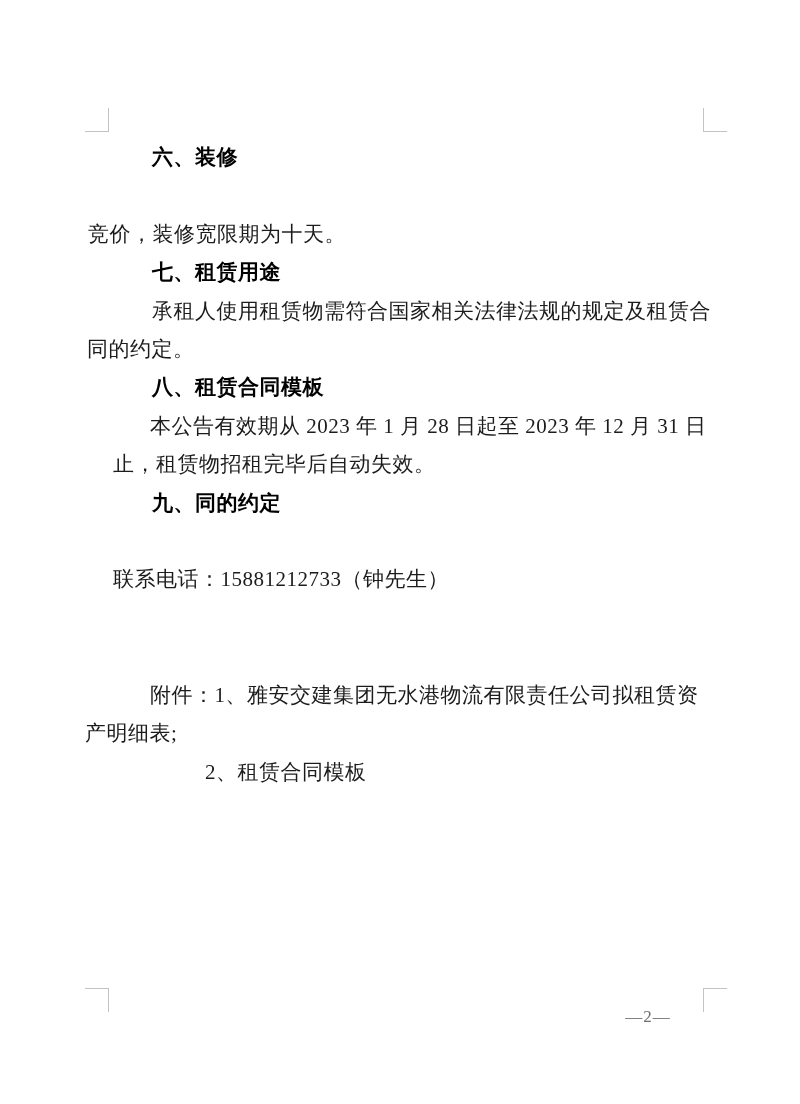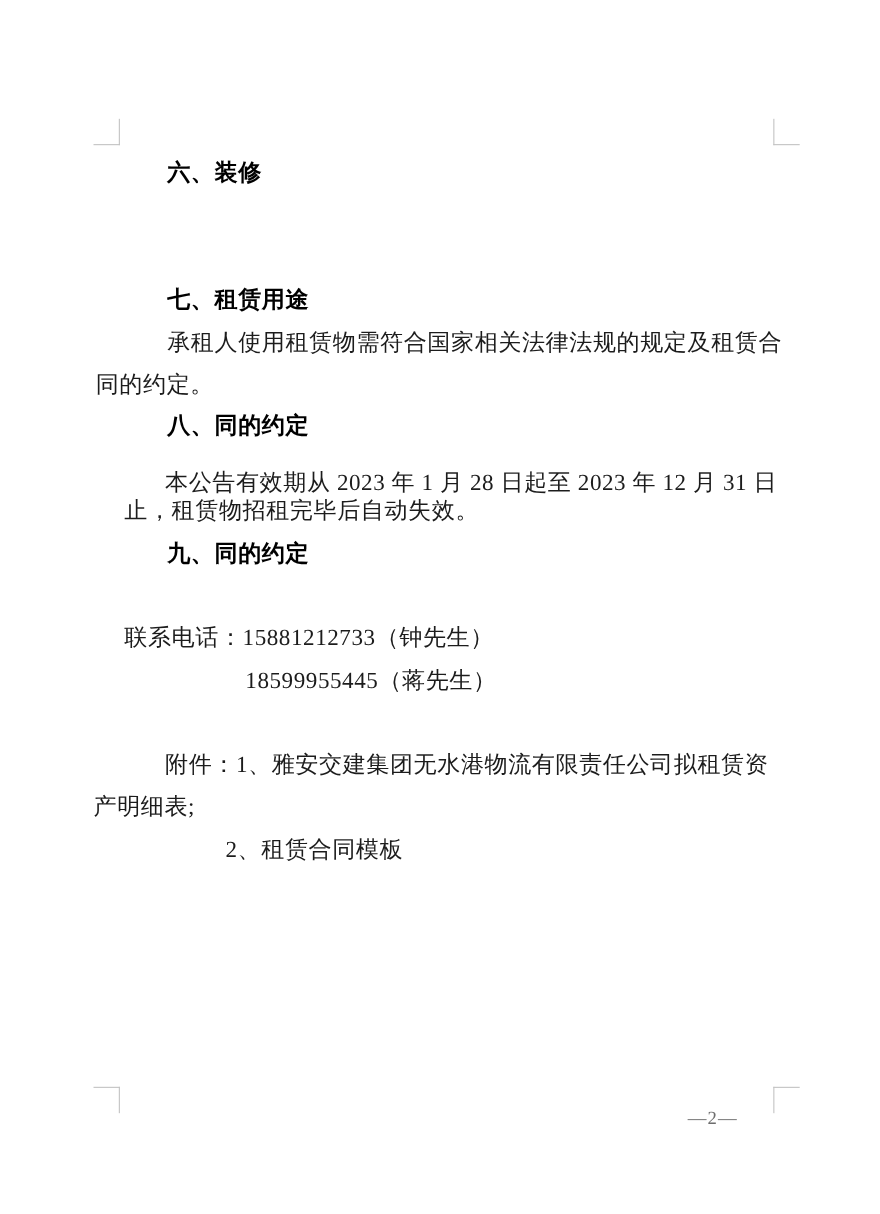--- a/index.html
+++ b/index.html
@@ -52,32 +52,32 @@
 <body>
 
 <div class="page">
 
   <div class="crop tl"></div>
   <div class="crop tr"></div>
   <div class="crop bl"></div>
   <div class="crop br"></div>
 
   <div class="line heading" style="left:152px; top:144px;">六、装修</div>
+  <div class="line" style="left:88px; top:221px;">竞价，装修宽限期为十天。</div>
 
   <div class="line heading" style="left:152px; top:259px;">七、租赁用途</div>
   <div class="line" style="left:152px; top:298px;">承租人使用租赁物需符合国家相关法律法规的规定及租赁合</div>
   <div class="line" style="left:87px; top:336px;">同的约定。</div>
 
-  <div class="line heading" style="left:152px; top:374px;">八、同的约定</div>
-  <div class="line" style="left:150px; top:413px;margin-top:12px;">本公告有效期从 2023 年 1 月 28 日起至 2023 年 12 月 31 日</div>
+  <div class="line heading" style="left:152px; top:374px;">八、租赁合同模板</div>
+  <div class="line" style="left:150px; top:413px;">本公告有效期从 2023 年 1 月 28 日起至 2023 年 12 月 31 日</div>
   <div class="line" style="left:85px; top:451px;margin-left:28px;">止，租赁物招租完毕后自动失效。</div>
 
   <div class="line heading" style="left:152px; top:490px;">九、同的约定</div>
   <div class="line" style="left:113px; top:566px;">联系电话：15881212733（钟先生）</div>
-  <div class="line" style="left:223px; top:605px;">18599955445（蒋先生）</div>
 
   <div class="line" style="left:150px; top:682px;">附件：1、雅安交建集团无水港物流有限责任公司拟租赁资</div>
   <div class="line" style="left:85px; top:720px;">产明细表;</div>
   <div class="line" style="left:205px; top:759px;">2、租赁合同模板</div>
 
   <div class="page-number">—2—</div>
 
 </div>
 
 </body></html>

